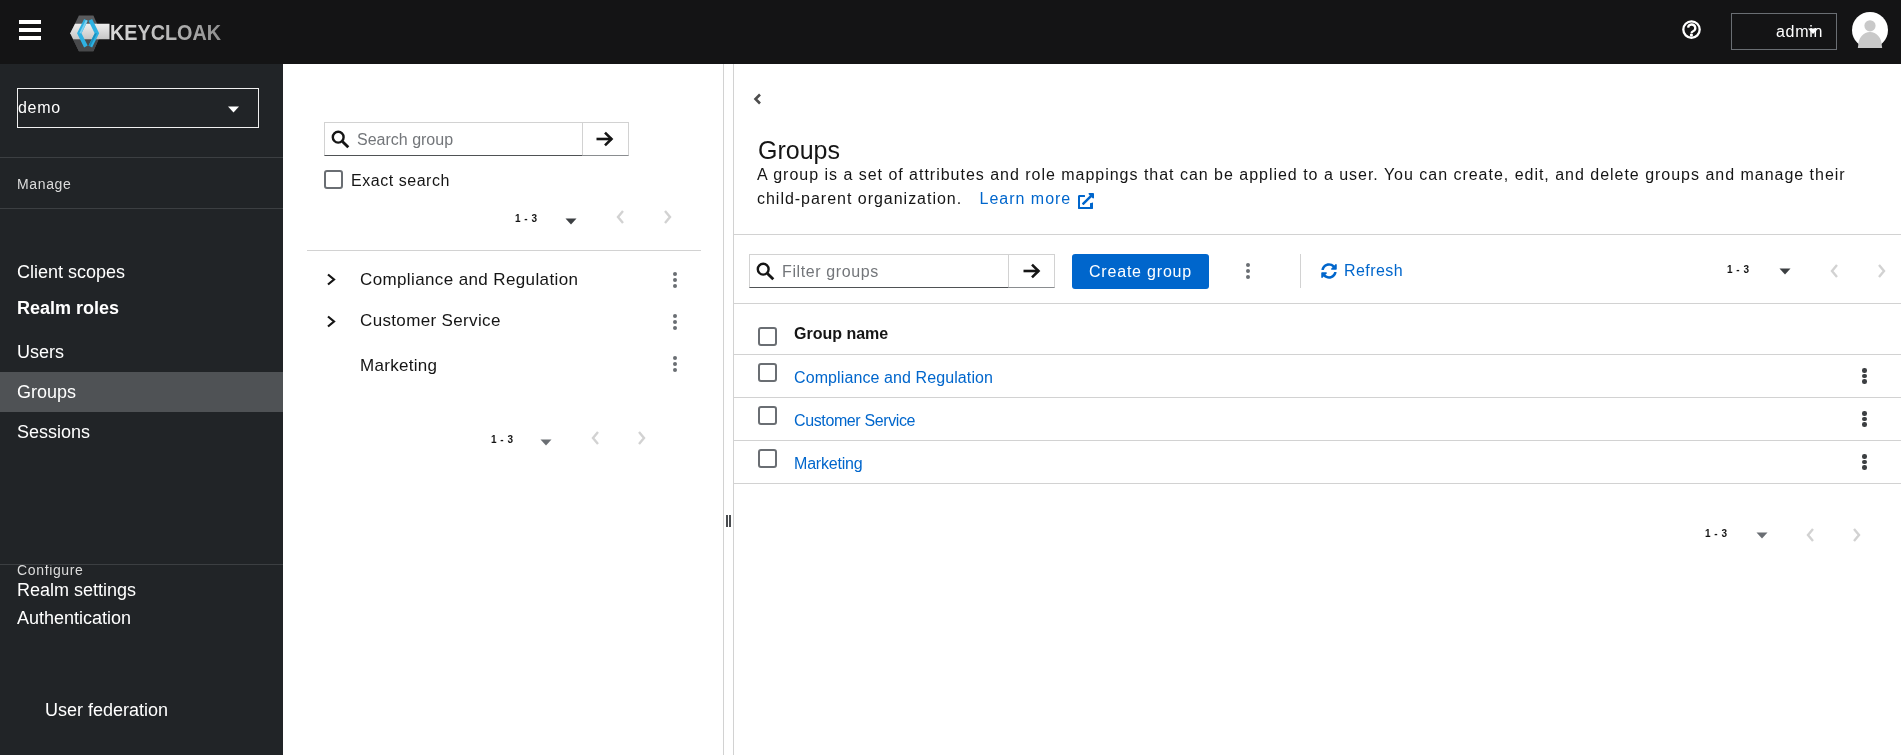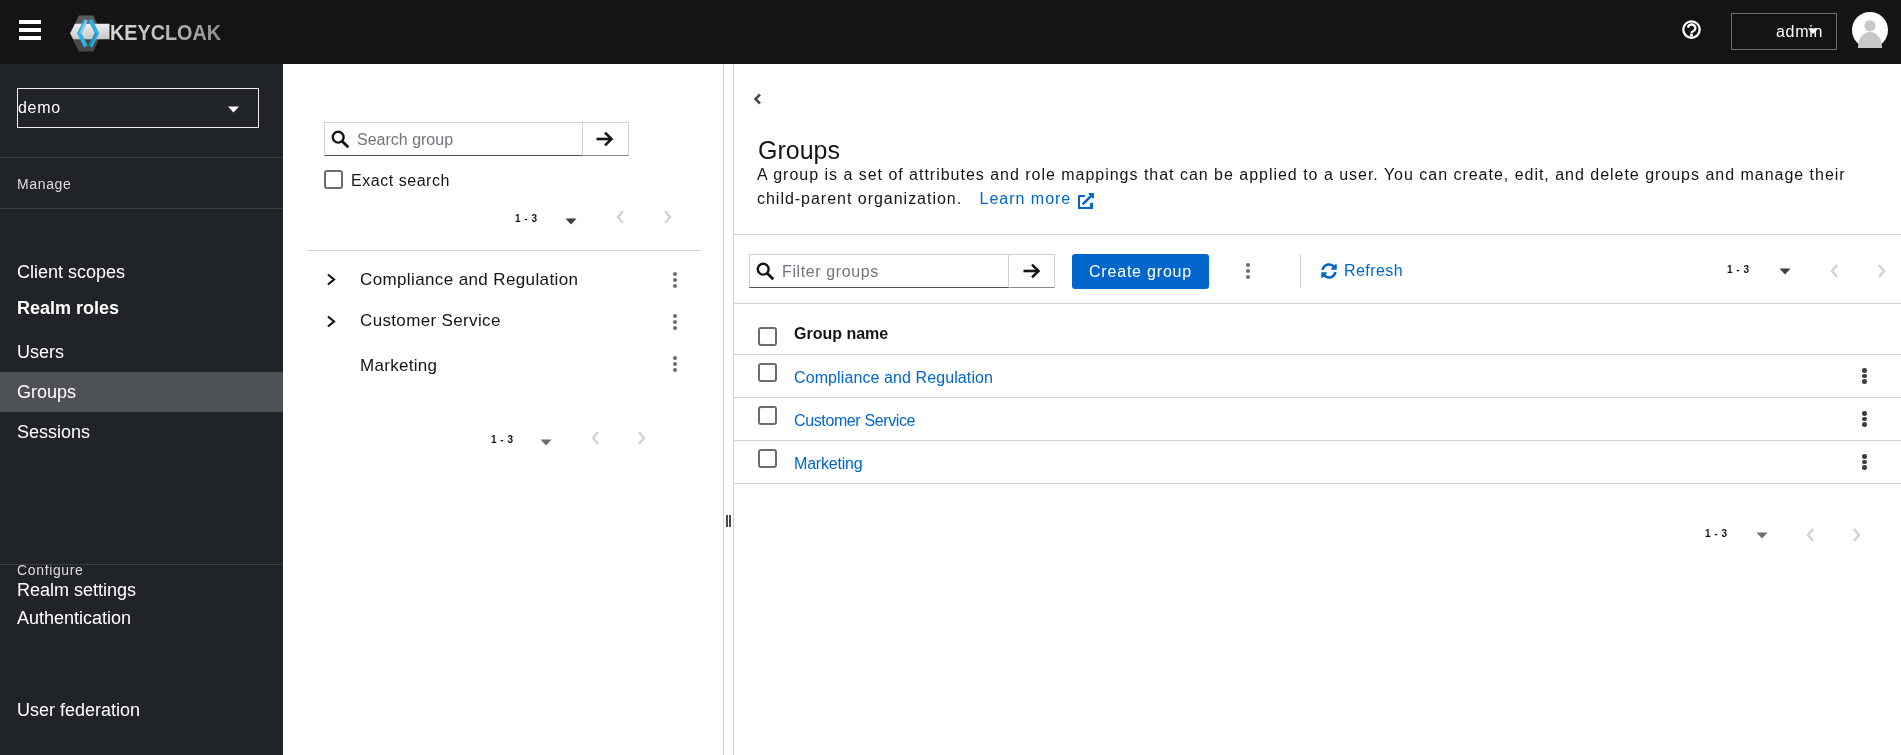--- a/index.html
+++ b/index.html
@@ -101,21 +101,21 @@
     <div class="navitem" style="top:188px;">Client scopes</div>
     <div class="navitem" style="top:224px;font-weight:bold;">Realm roles</div>
     <div class="navitem" style="top:268px;">Users</div>
     <div class="navitem sel" style="top:308px;">Groups</div>
     <div class="navitem" style="top:348px;">Sessions</div>
 
     <div class="sectitle" style="top:482px;margin-top:16px;">Configure</div>
     <div class="navdiv" style="top:500px;"></div>
     <div class="navitem" style="top:506px;">Realm settings</div>
     <div class="navitem" style="top:534px;">Authentication</div>
-    <div class="navitem" style="top:626px;">User federation</div>
+    <div class="navitem" style="top:626px;margin-left:28px;">User federation</div>
   </div>
 
   <div id="midpanel"></div>
 
   <div class="searchbox" style="left:324px; top:122px; width:305px;">
     <div class="inp" style="right:46px;"></div>
     <div class="btn"></div>
   </div>
   <svg class="abs" style="left:331px; top:130px;" width="19" height="19" viewBox="0 0 19 19">
     <circle cx="7.2" cy="7.2" r="5.4" fill="none" stroke="#151515" stroke-width="2.4"></circle>

